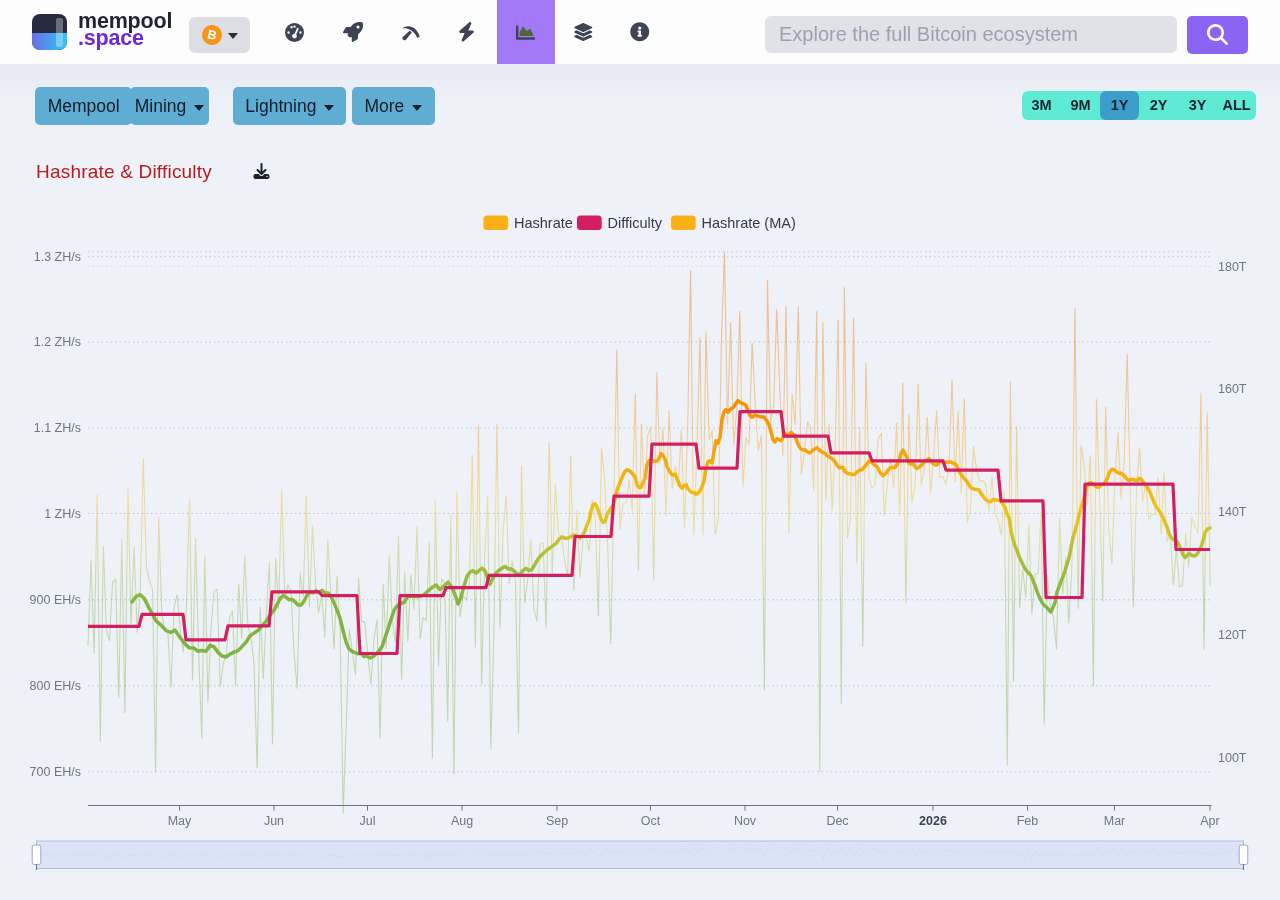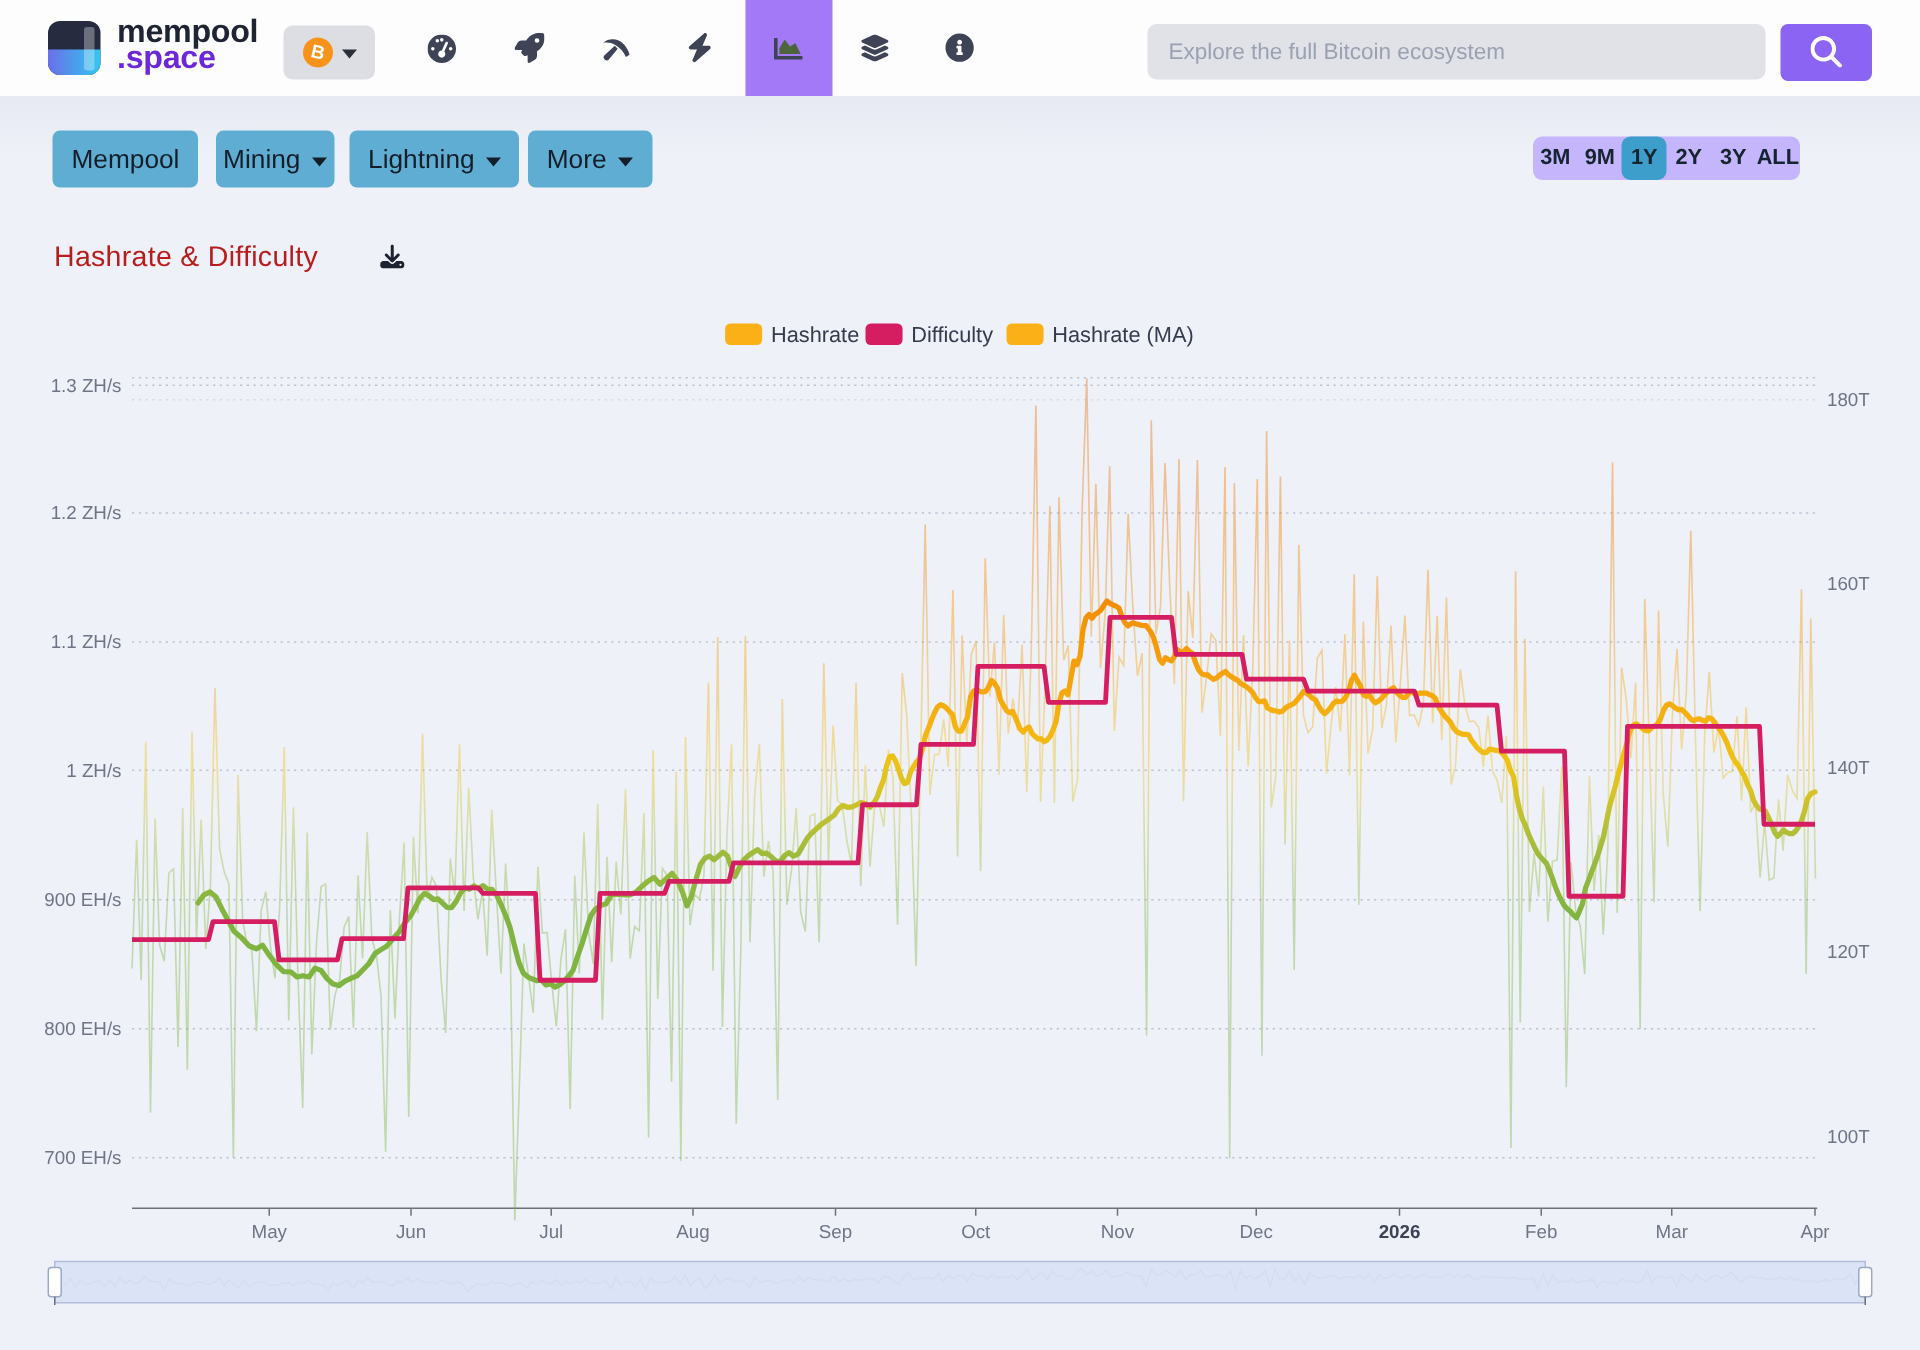--- a/index.html
+++ b/index.html
@@ -12,28 +12,28 @@
 .brand{position:absolute;left:78px;top:13px;line-height:17px;font-weight:700;font-size:21.5px;letter-spacing:-0.2px}
 .brand .m{color:#1f2433} .brand .s{color:#6d28d9}
 .pill{position:absolute;left:189px;top:17px;width:61px;height:36px;background:#dcdee4;border-radius:6px}
 .btc{position:absolute;left:13px;top:8px;width:20px;height:20px;border-radius:50%;background:#f7931a;color:#fff;
  font-weight:700;font-size:12.5px;text-align:center;line-height:20px;transform:rotate(13deg)}
 .caret{position:absolute;width:0;height:0;border-left:5px solid transparent;border-right:5px solid transparent;border-top:6px solid #2b2f3a}
 .pill .caret{left:39px;top:16px}
 .nav-ic{position:absolute;top:0;height:64px;display:flex;align-items:center;justify-content:center}
 .purple-tab{position:absolute;left:497px;top:0;width:57.5px;height:64px;background:#a379f7;display:flex;align-items:center;justify-content:center}
 .search{position:absolute;left:765px;top:16px;width:412px;height:37px;background:#e1e2e8;border-radius:6px;
- color:#9aa1b2;font-size:15px;line-height:37px;padding-left:14px}
+ color:#9aa1b2;font-size:20px;line-height:37px;padding-left:14px}
 .sbtn{position:absolute;left:1186.5px;top:15.8px;width:61.5px;height:38.4px;background:#8b64f3;border-radius:5px;
  display:flex;align-items:center;justify-content:center}
 .row{position:absolute;top:87px;height:38px}
 .btn{position:absolute;top:0;height:38px;background:#5fadd3;border-radius:5px;color:#141e29;font-size:17.5px;
  display:flex;align-items:center;justify-content:center;gap:8px}
 .btn .caret{position:relative;border-top-color:#141e29;border-left-width:5px;border-right-width:5px;border-top-width:6px;margin-top:3px}
-.range{position:absolute;left:1022px;top:91px;width:178px;height:29px;background:#c4b5fd;border-radius:6px;display:flex}
+.range{position:absolute;left:1022px;top:91px;width:234px;height:29px;background:#5eead4;border-radius:6px;display:flex}
 .range div{flex:1;text-align:center;line-height:29px;font-size:14.5px;font-weight:700;color:#15242e}
 .range .sel{background:#3e9ecb;border-radius:6px}
 h1{position:absolute;left:36px;top:161px;font-size:19px;font-weight:400;color:#b91c1c;letter-spacing:0.2px}
 #dl{position:absolute;left:253px;top:163px}
 #chart{position:absolute;left:0;top:195px}
 .gl{stroke:#bcc2d2;stroke-width:1;stroke-dasharray:1.5 3}
 .gf{stroke:#d6dae6}
 .al{font-size:12.5px;fill:#6e7585}
 .ab{font-weight:700;fill:#3c4354}
 .lg{font-size:14.5px;fill:#333b4c}
@@ -91,21 +91,21 @@
  <div class="search">Explore the full Bitcoin ecosystem</div>
  <div class="sbtn">
         <svg width="21" height="21" viewBox="0 0 512 512">
           <path fill="#fff" d="M416 208c0 45.9-14.9 88.3-40 122.7L502.6 457.4c12.5 12.5 12.5 32.8 0 45.3s-32.8 12.5-45.3 0L330.7 376c-34.4 25.2-76.8 40-122.7 40C93.1 416 0 322.9 0 208S93.1 0 208 0S416 93.1 416 208zM208 352a144 144 0 1 0 0-288 144 144 0 1 0 0 288z"></path>
         </svg>
       </div>
 </header>
 <div id="shadow"></div>
 <div class="row">
  <div class="btn" style="left:34.8px;width:97.7px">Mempool</div>
- <div class="btn" style="left:144px;width:79px">Mining<span class="caret"></span></div>
+ <div class="btn" style="left:130px;width:79px">Mining<span class="caret"></span></div>
  <div class="btn" style="left:233.4px;width:113px">Lightning<span class="caret"></span></div>
  <div class="btn" style="left:351.9px;width:83px">More<span class="caret"></span></div>
 </div>
 <div class="range">
       <div>3M</div>
       <div>9M</div>
       <div class="sel">1Y</div>
       <div>2Y</div>
       <div>3Y</div>
       <div>ALL</div>

